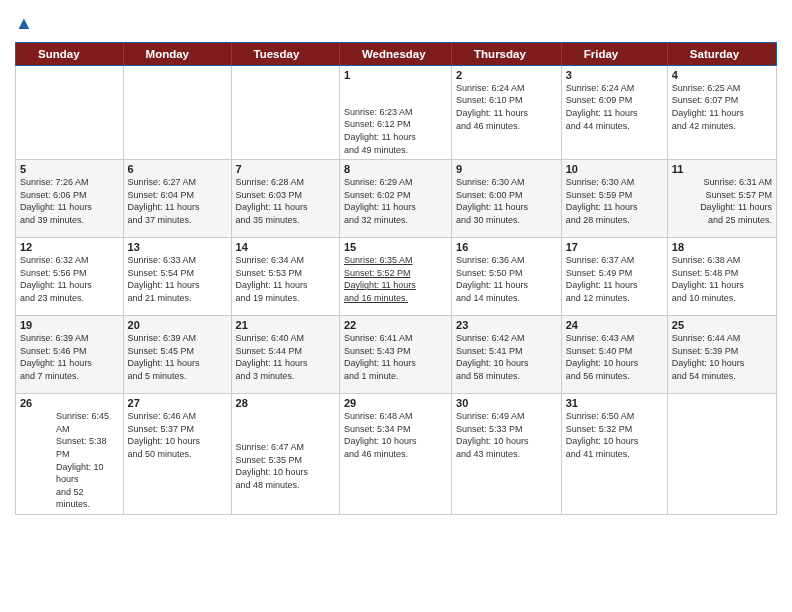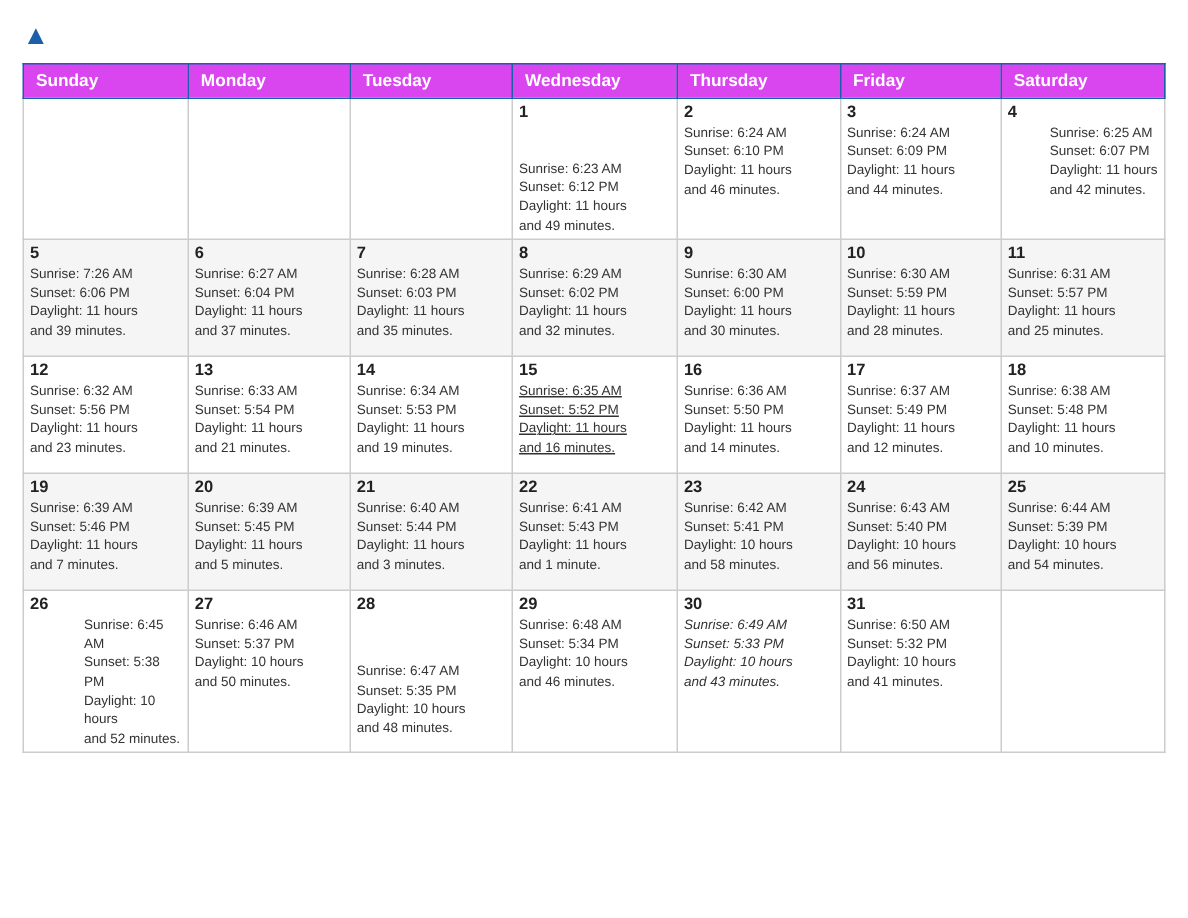--- a/index.html
+++ b/index.html
@@ -45,25 +45,25 @@
     .location {
       font-size: 14px;
       color: #444;
     }
     .calendar {
       width: 100%;
       border-collapse: collapse;
       border: 1px solid #ccc;
     }
     .calendar th {
-      background: #d946ef;
+      background: #7f1d1d;
       color: #fff;
       font-size: 11.5px;
       font-weight: bold;
-      padding: 5px 8px;
+      padding: 5px 22px;
       text-align: left;
       border: 1px solid #1a5fa8;
     }
     .calendar td {
       vertical-align: top;
       border: 1px solid #ccc;
       padding: 3px 4px;
       width: 113px;
       height: 78px;
       background: #fff;
@@ -137,21 +137,21 @@
           </td>
           <td>
             <span class="day-num">3</span>
             <div class="day-info" style="white-space: pre-line;">Sunrise: 6:24 AM
 Sunset: 6:09 PM
 Daylight: 11 hours
 and 44 minutes.</div>
           </td>
           <td>
             <span class="day-num">4</span>
-            <div class="day-info" style="white-space: pre-line; margin-left: 28px;">Sunrise: 6:25 AM
+            <div class="day-info" style="white-space: pre-line;">Sunrise: 6:25 AM
 Sunset: 6:07 PM
 Daylight: 11 hours
 and 42 minutes.</div>
           </td>
         </tr>
         <tr>
           <td>
             <span class="day-num">5</span>
             <div class="day-info" style="white-space: pre-line;">Sunrise: 7:26 AM
 Sunset: 6:06 PM
@@ -188,21 +188,21 @@
           </td>
           <td>
             <span class="day-num">10</span>
             <div class="day-info" style="white-space: pre-line;">Sunrise: 6:30 AM
 Sunset: 5:59 PM
 Daylight: 11 hours
 and 28 minutes.</div>
           </td>
           <td>
             <span class="day-num">11</span>
-            <div class="day-info" style="white-space: pre-line;">Sunrise: 6:31 AM
+            <div class="day-info" style="white-space: pre-line; text-align: right;">Sunrise: 6:31 AM
 Sunset: 5:57 PM
 Daylight: 11 hours
 and 25 minutes.</div>
           </td>
         </tr>
         <tr>
           <td>
             <span class="day-num">12</span>
             <div class="day-info" style="white-space: pre-line;">Sunrise: 6:32 AM
 Sunset: 5:56 PM
@@ -327,21 +327,21 @@
           </td>
           <td>
             <span class="day-num">29</span>
             <div class="day-info" style="white-space: pre-line;">Sunrise: 6:48 AM
 Sunset: 5:34 PM
 Daylight: 10 hours
 and 46 minutes.</div>
           </td>
           <td>
             <span class="day-num">30</span>
-            <div class="day-info" style="white-space: pre-line; font-style: italic;">Sunrise: 6:49 AM
+            <div class="day-info" style="white-space: pre-line;">Sunrise: 6:49 AM
 Sunset: 5:33 PM
 Daylight: 10 hours
 and 43 minutes.</div>
           </td>
           <td>
             <span class="day-num">31</span>
             <div class="day-info" style="white-space: pre-line;">Sunrise: 6:50 AM
 Sunset: 5:32 PM
 Daylight: 10 hours
 and 41 minutes.</div>

